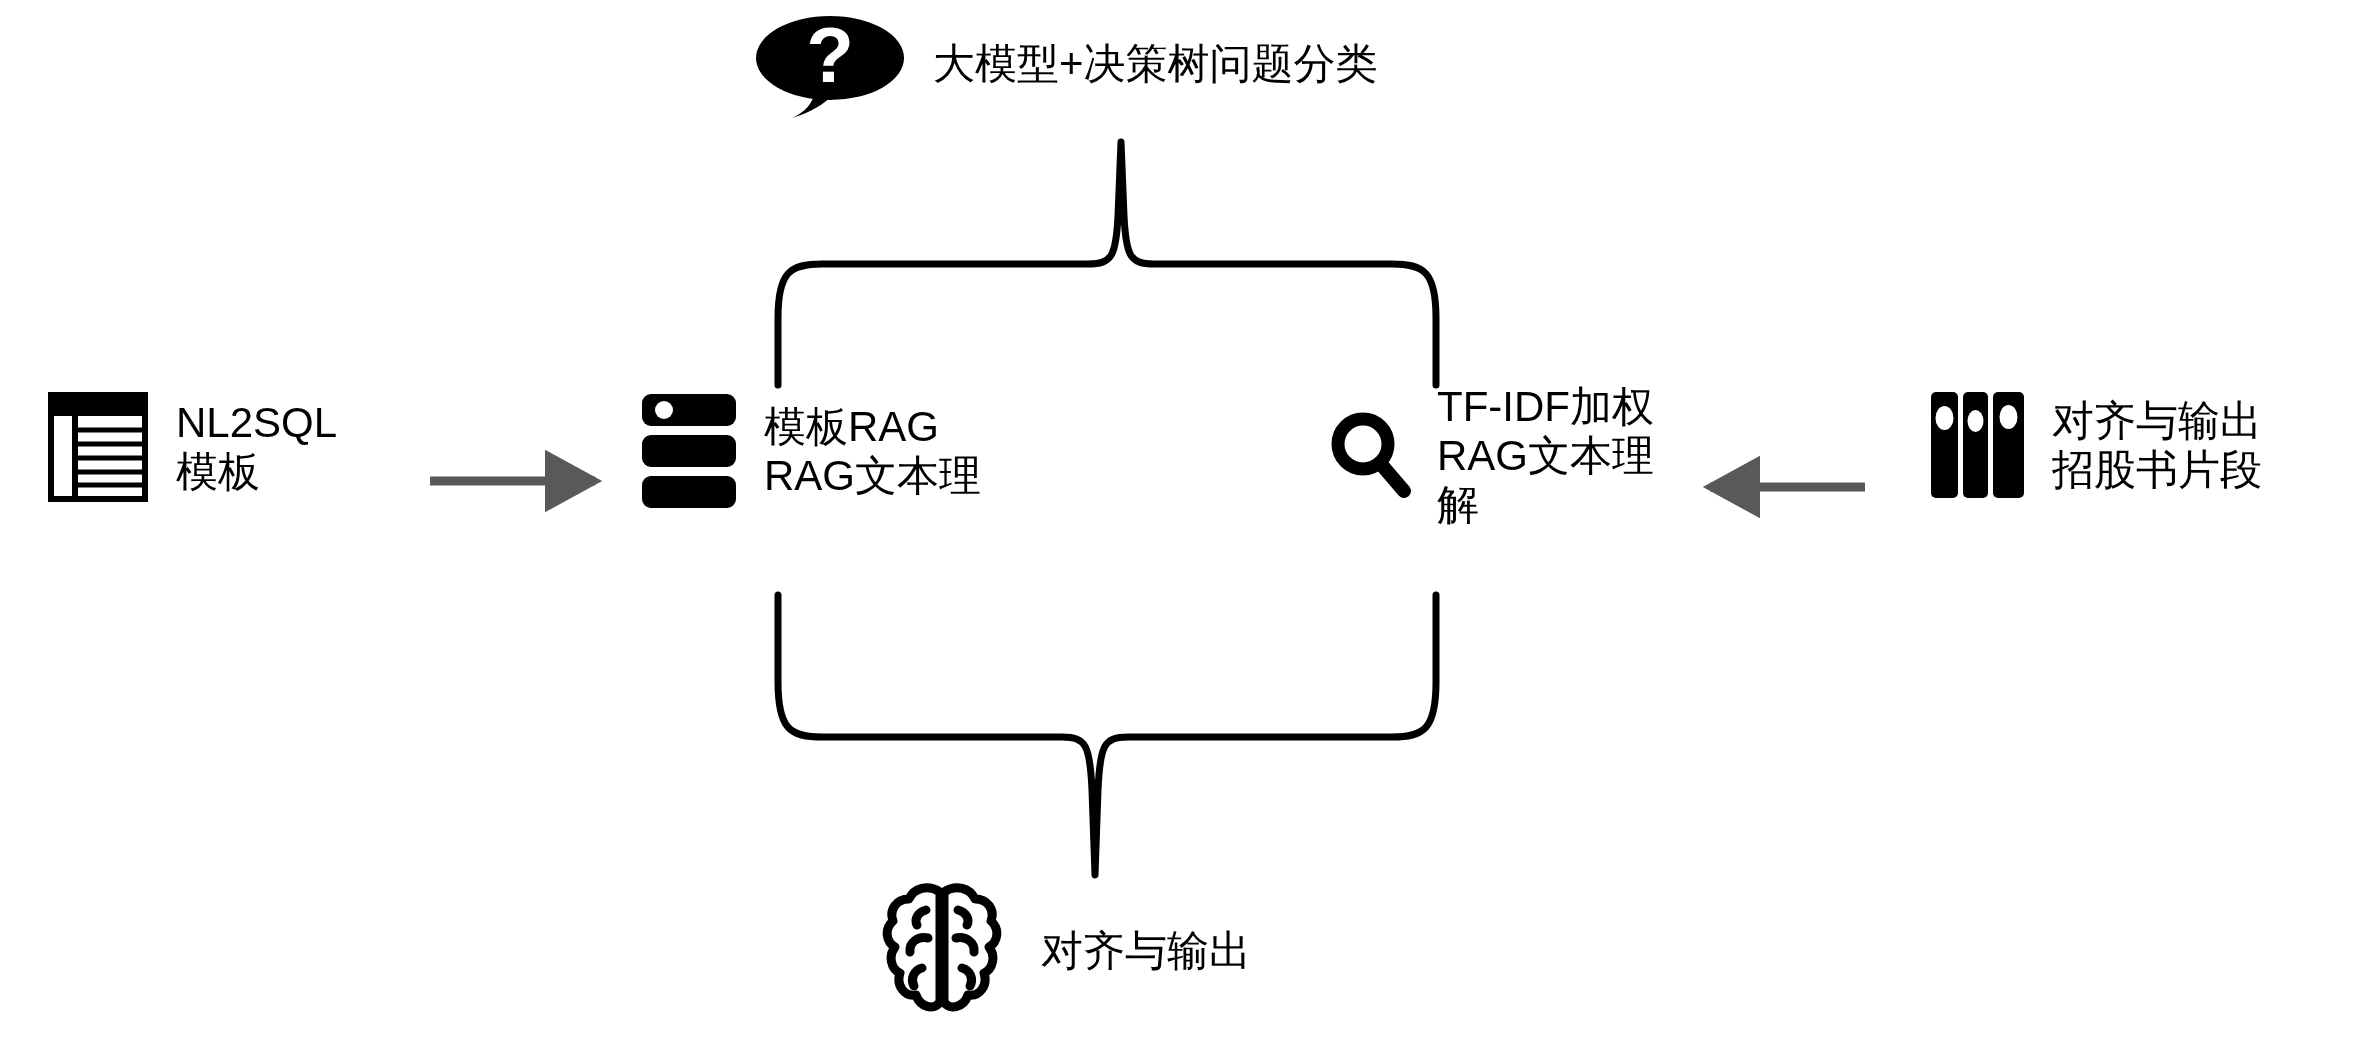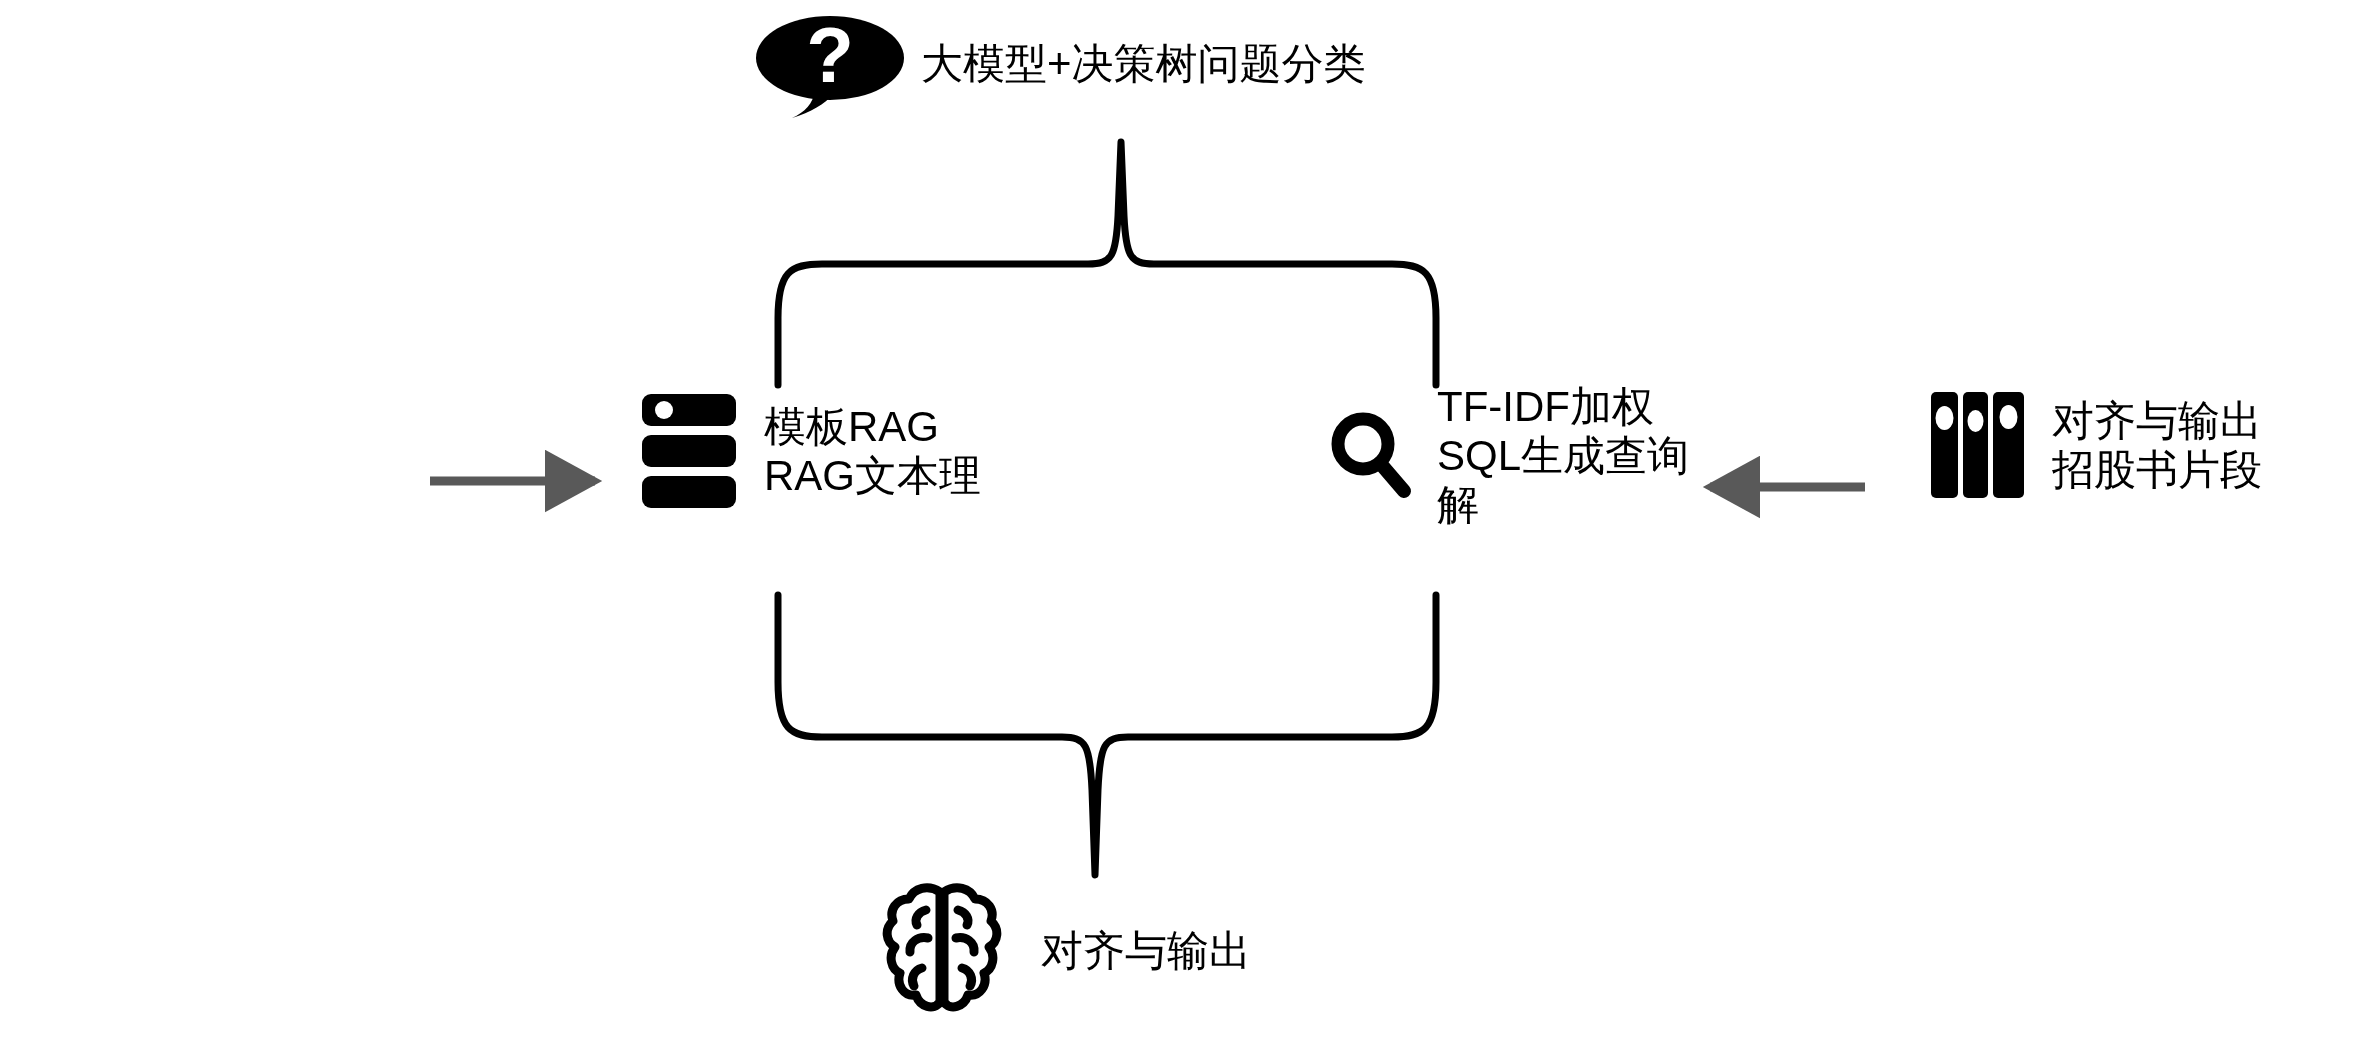--- a/index.html
+++ b/index.html
@@ -49,21 +49,21 @@
   #node-template-rag { left: 640px; top: 392px; }
   #node-template-rag .label { margin-left: 26px; }
 
   #node-tfidf-rag   { left: 1325px; top: 382px; }
   #node-tfidf-rag .label { margin-left: 22px; }
 
   #node-prospectus  { left: 1930px; top: 390px; }
   #node-prospectus .label { margin-left: 26px; }
 
   #node-classify    { left: 755px;  top: 8px; }
-  #node-classify .label { margin-left: 16px; text-align: center; }
+  #node-classify .label { margin-left: 28px; text-align: center; }
 
   #node-align       { left: 882px;  top: 880px; }
   #node-align .label { margin-left: 39px; }
 </style>
 </head>
 <body>
 
 <div id="canvas">
 
   <svg class="brace-layer" viewBox="0 0 2360 1052" xmlns="http://www.w3.org/2000/svg">
@@ -101,39 +101,53 @@
       <marker id="arrowLeft" markerWidth="7" markerHeight="7" refX="5.6" refY="3.5" orient="auto" markerUnits="strokeWidth">
         <path d="M0,0 L6.4,3.5 L0,7 z" fill="#595959"></path>
       </marker>
     </defs>
 
     <line x1="430" y1="481" x2="595" y2="481" stroke="#595959" stroke-width="9" marker-end="url(#arrowRight)"></line>
 
     <line x1="1865" y1="487" x2="1710" y2="487" stroke="#595959" stroke-width="9" marker-end="url(#arrowLeft)"></line>
   </svg>
 
+  <div class="node" id="node-nl2sql">
+    <svg class="icon" width="100" height="110" viewBox="0 0 100 110" xmlns="http://www.w3.org/2000/svg">
+      <rect x="3" y="3" width="94" height="104" fill="#ffffff" stroke="#000000" stroke-width="6"></rect>
+      <rect x="3" y="3" width="94" height="21" fill="#000000"></rect>
+      <line x1="27" y1="24" x2="27" y2="107" stroke="#000000" stroke-width="6"></line>
+      <line x1="27" y1="38" x2="97" y2="38" stroke="#000000" stroke-width="5"></line>
+      <line x1="27" y1="52" x2="97" y2="52" stroke="#000000" stroke-width="5"></line>
+      <line x1="27" y1="66" x2="97" y2="66" stroke="#000000" stroke-width="5"></line>
+      <line x1="27" y1="80" x2="97" y2="80" stroke="#000000" stroke-width="5"></line>
+      <line x1="27" y1="93" x2="97" y2="93" stroke="#000000" stroke-width="5"></line>
+    </svg>
+    <div class="label">NL2SQL
+模板</div>
+  </div>
 
   <div class="node" id="node-template-rag">
     <svg class="icon" width="98" height="118" viewBox="0 0 98 118" xmlns="http://www.w3.org/2000/svg">
       <rect x="2" y="2" width="94" height="32" rx="9" fill="#000000"></rect>
       <circle cx="24" cy="18" r="9" fill="#ffffff"></circle>
       <rect x="2" y="43" width="94" height="32" rx="9" fill="#000000"></rect>
       <rect x="2" y="84" width="94" height="32" rx="9" fill="#000000"></rect>
     </svg>
     <div class="label">模板RAG
 RAG文本理</div>
   </div>
 
   <div class="node" id="node-tfidf-rag">
     <svg class="icon" width="90" height="100" viewBox="0 0 90 100" xmlns="http://www.w3.org/2000/svg">
       <circle cx="38" cy="38" r="25" fill="none" stroke="#000000" stroke-width="13"></circle>
       <line x1="55" y1="57" x2="79" y2="85" stroke="#000000" stroke-width="14" stroke-linecap="round"></line>
     </svg>
     <div class="label">TF-IDF加权
-SQL生成查询
+RAG文本理
 解</div>
   </div>
 
   <div class="node" id="node-prospectus">
     <svg class="icon" width="96" height="110" viewBox="0 0 96 110" xmlns="http://www.w3.org/2000/svg">
       <rect x="1" y="2" width="27" height="106" rx="5" fill="#000000"></rect>
       <ellipse cx="14.5" cy="28" rx="9" ry="12" fill="#ffffff"></ellipse>
       <rect x="33" y="2" width="25" height="106" rx="5" fill="#000000"></rect>
       <ellipse cx="45.5" cy="31" rx="8" ry="11" fill="#ffffff"></ellipse>
       <rect x="63" y="2" width="31" height="106" rx="5" fill="#000000"></rect>

